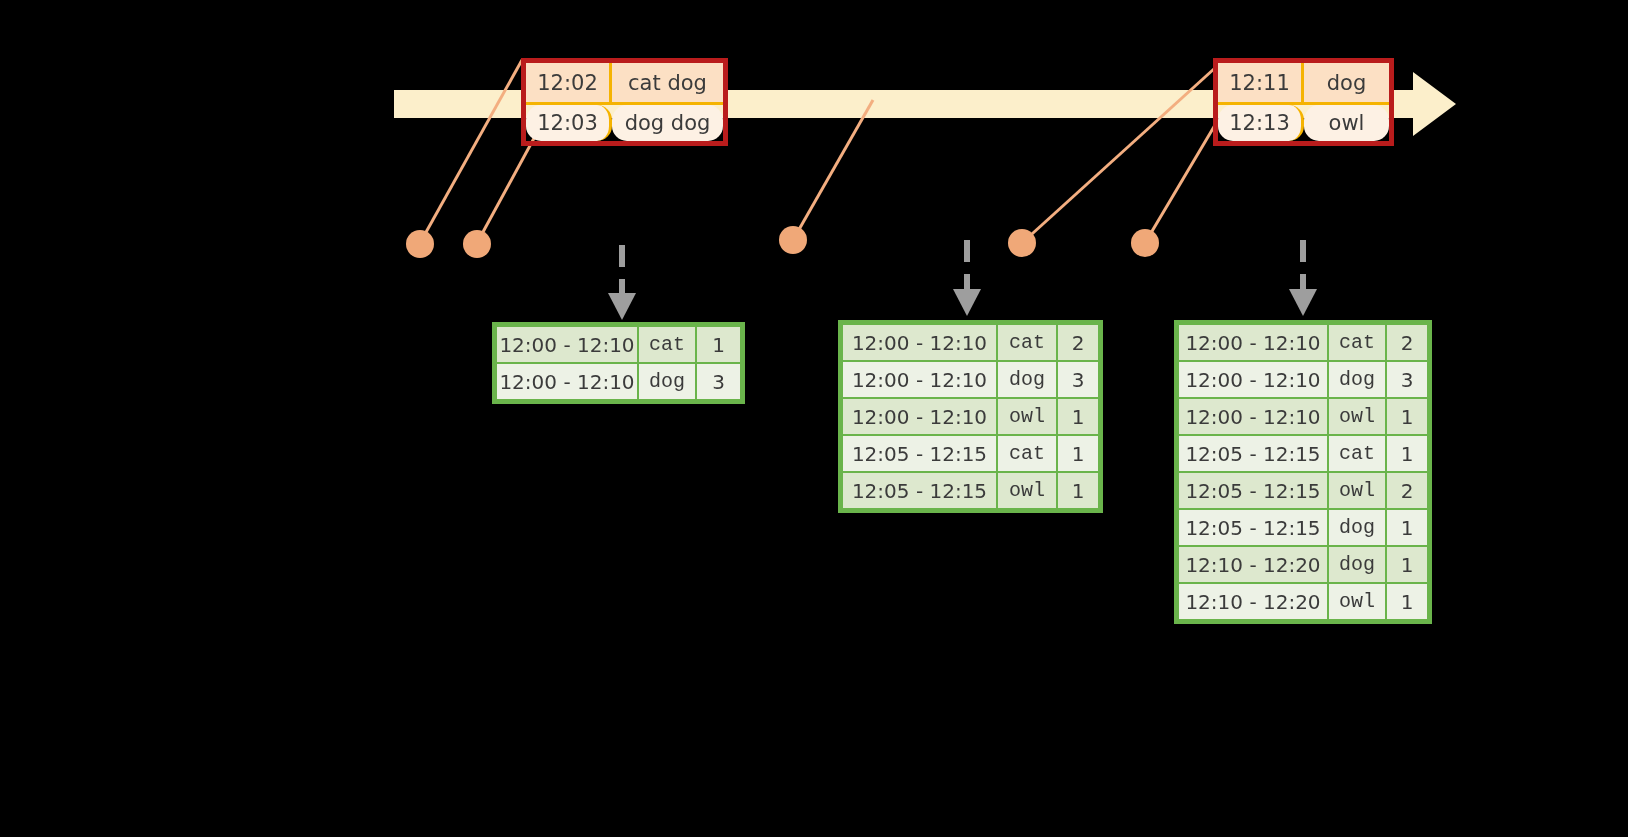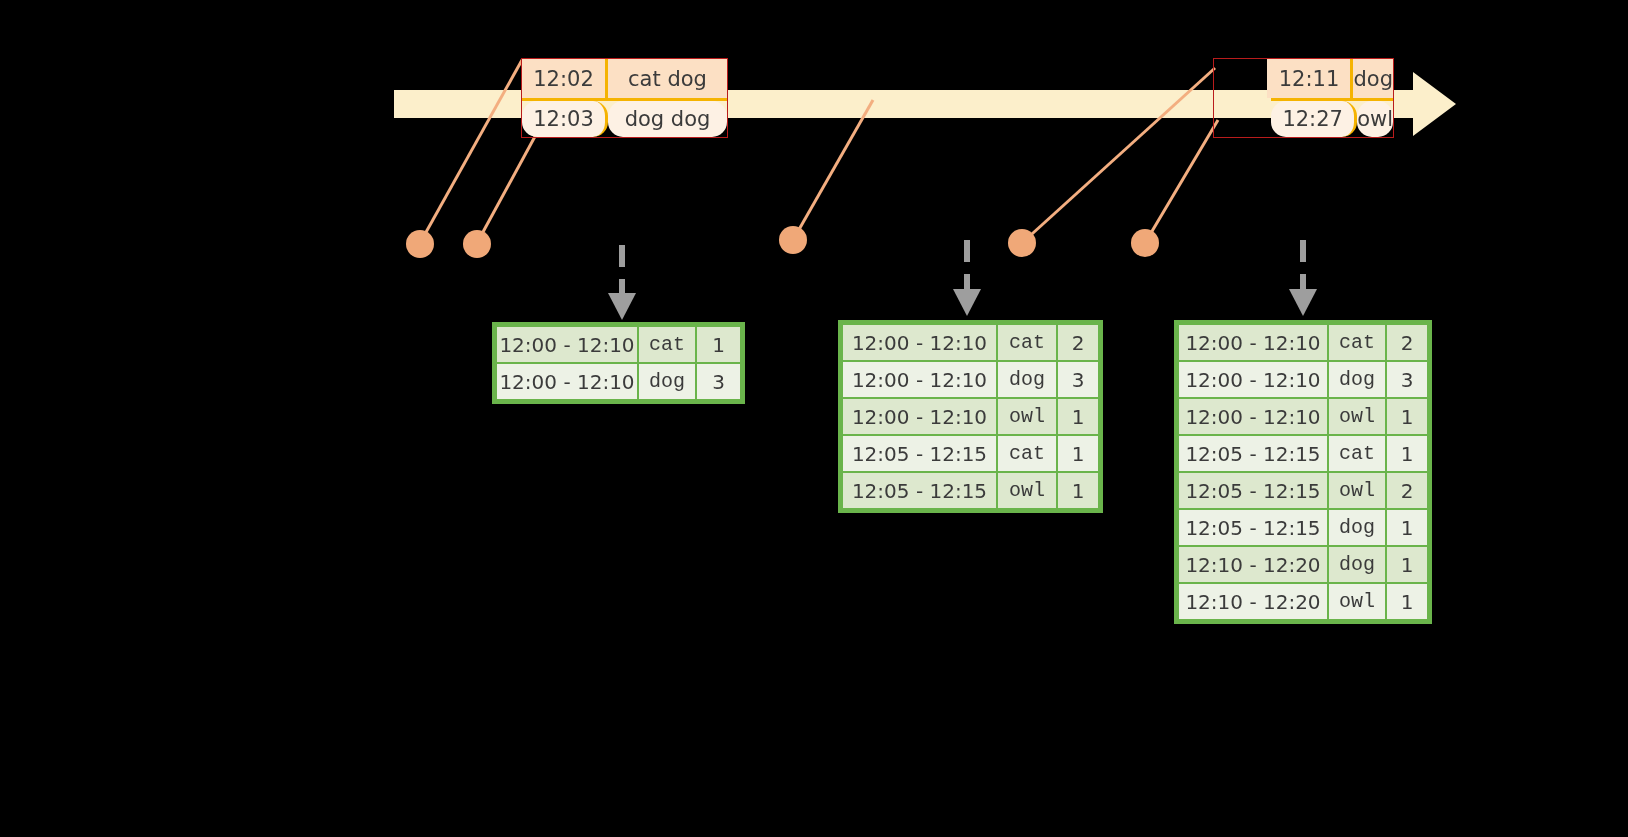--- a/index.html
+++ b/index.html
@@ -2,21 +2,21 @@
 <html><head>
 <meta charset="utf-8">
 <style>
   html,body{margin:0;padding:0;background:#000;}
   body{width:1628px;height:837px;position:relative;overflow:hidden;
        font-family:"DejaVu Sans", sans-serif;}
   #stage{position:absolute;left:0;top:0;width:1628px;height:837px;}
   svg.layer{position:absolute;left:0;top:0;width:1628px;height:837px;pointer-events:none;}
 
   
-  .evt{position:absolute;border:1px solid #b91c1c;box-sizing:border-box;
+  .evt{position:absolute;border:5px solid #b91c1c;box-sizing:border-box;
        display:flex;flex-direction:column;}
   .evt-row{display:flex;height:39px;box-sizing:border-box;}
   .evt-row + .evt-row{border-top:3px solid #F5B301;}
   .evt-cell{display:flex;align-items:center;justify-content:center;
             font-size:21px;color:#3b3b3b;box-sizing:border-box;}
   .evt-time{width:86px;border-right:3px solid #F5B301;}
   .evt-word{flex:1;}
   .shade-a .evt-cell{background:#FCE0C4;}
   .shade-b .evt-cell{background:#FDF1E4;border-radius:15px;}
 
@@ -82,27 +82,27 @@
       <div class="evt-cell evt-time">12:02</div>
       <div class="evt-cell evt-word">cat dog</div>
     </div>
     <div class="evt-row shade-b">
       <div class="evt-cell evt-time">12:03</div>
       <div class="evt-cell evt-word">dog dog</div>
     </div>
   </div>
 
 
-  <div class="evt" style="left:1213px;top:58px;width:181px;align-items:flex-end;">
+  <div class="evt" style="left:1213px;top:58px;width:181px;">
     <div class="evt-row shade-a">
       <div class="evt-cell evt-time">12:11</div>
       <div class="evt-cell evt-word">dog</div>
     </div>
     <div class="evt-row shade-b">
-      <div class="evt-cell evt-time">12:27</div>
+      <div class="evt-cell evt-time">12:13</div>
       <div class="evt-cell evt-word">owl</div>
     </div>
   </div>
 
   <div class="rtable t1" id="rt1" style="left:492px;top:322px;">
       <div class="rrow odd">
         <div class="rcell c-win">12:00 - 12:10</div>
         <div class="rcell c-word">cat</div>
         <div class="rcell c-cnt">1</div>
       </div>

